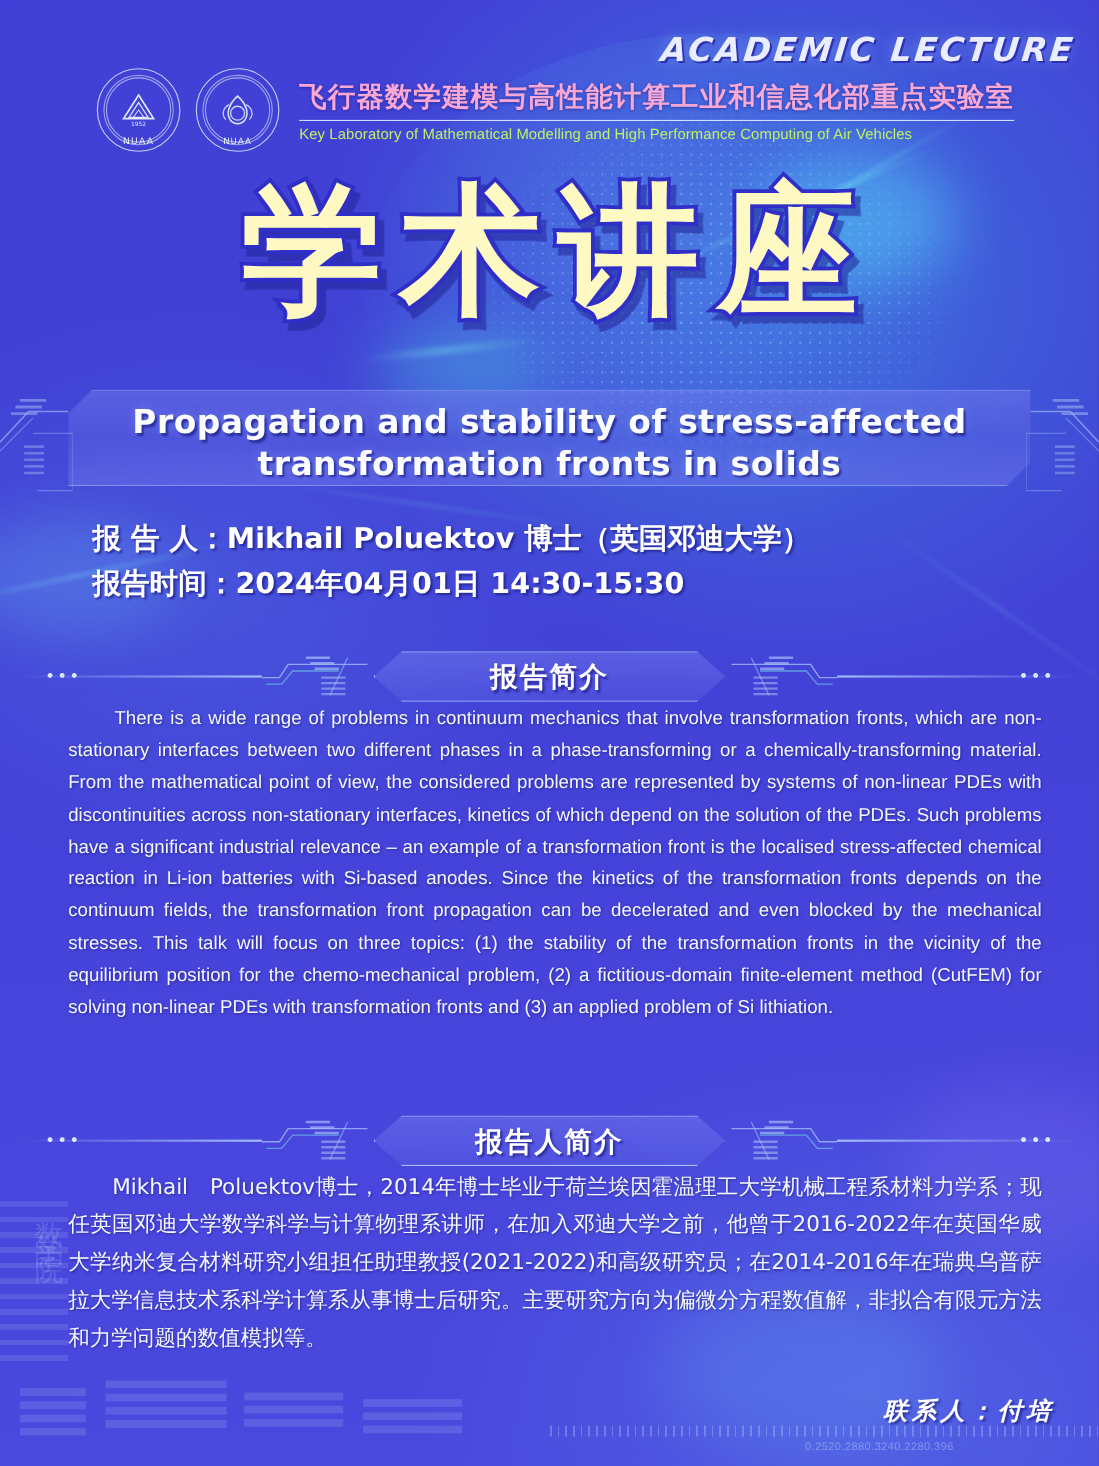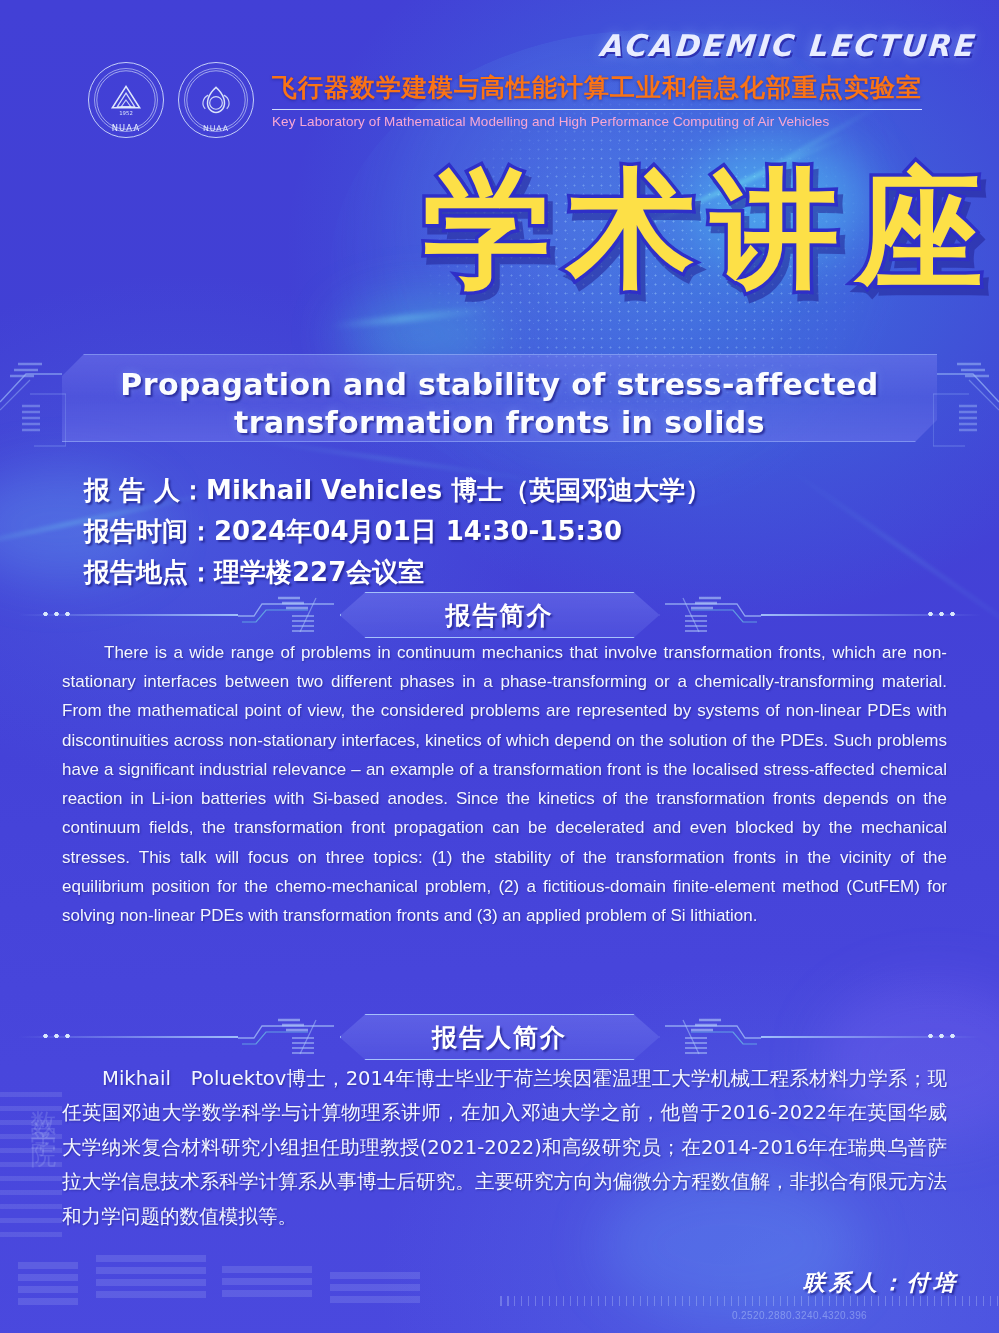--- a/index.html
+++ b/index.html
@@ -100,38 +100,38 @@
     border:1.6px solid rgba(225,238,255,.82);
     position:relative; flex:none;
   }
   .seal::before{
     content:""; position:absolute; inset:5px; border-radius:50%;
     border:1px solid rgba(225,238,255,.55);
   }
   .seal svg{ position:absolute; inset:0; width:100%; height:100%; }
   .lab-text{ padding-left:4px; }
   .lab-cn{
-    font-size:25px; font-weight:bold; letter-spacing:1px; color:#f97316;
+    font-size:25px; font-weight:bold; letter-spacing:1px; color:#f9a8d4;
     font-family:"DejaVu Sans",sans-serif;
     text-shadow:0 1px 3px rgba(20,20,120,.5);
     white-space:nowrap;
   }
   .lab-rule{ height:1.5px; background:rgba(225,238,255,.9); margin:5px 0 4px; }
   .lab-en{
-    font-size:13.5px; color:#f9a8d4; white-space:nowrap; letter-spacing:.1px;
+    font-size:13.5px; color:#bef264; white-space:nowrap; letter-spacing:.1px;
     font-family:"Liberation Sans",sans-serif;
   }
 
   
   .big-title{
-    position:absolute; left:0; right:0; top:165px; text-align:right;
+    position:absolute; left:0; right:0; top:165px; text-align:center;
     font-family:"DejaVu Sans",sans-serif;
     font-size:128px; font-weight:bold; line-height:1;
     letter-spacing:16px; text-indent:16px;
-    color:#fde047;
+    color:#fef9c3;
     -webkit-text-stroke:7px #2f2fc8;
     paint-order:stroke fill;
     filter:drop-shadow(5px 7px 0 rgba(35,35,150,.55));
   }
 
   
   .en-band{
     position:absolute; left:0; right:0; top:354px; height:88px;
   }
   .en-band .band-bg{
@@ -255,21 +255,21 @@
 <div class="bars bars-d">
     <span></span>
     <span></span>
     <span></span>
   </div>
 <div class="ticks"></div>
 <div class="tickvals">
   <span>0.252</span>
   <span>0.288</span>
   <span>0.324</span>
-  <span>0.432</span>
+  <span>0.228</span>
   <span>0.396</span>
 </div>
 
 <div class="academic-lecture">ACADEMIC LECTURE</div>
 
 <div class="lab-head">
   <div class="seal">
     <svg viewBox="0 0 76 76">
       <circle cx="38" cy="38" r="30" fill="none" stroke="rgba(230,242,255,.6)" stroke-width="1"></circle>
       <path d="M38 24 L52 46 L24 46 Z" fill="none" stroke="rgba(235,245,255,.92)" stroke-width="1.6"></path>
@@ -311,23 +311,22 @@
     <path d="M0 48 L26 20 L62 20" fill="none" stroke="rgba(175,210,255,.75)" stroke-width="1.4"></path>
     <path d="M0 56 L30 26" fill="none" stroke="rgba(175,210,255,.5)" stroke-width="1.2"></path>
     <path d="M10 22 L34 22 M14 16 L38 16 M18 10 L42 10" stroke="rgba(190,220,255,.55)" stroke-width="2.6"></path>
     <path d="M22 52 L40 52 M22 58 L40 58 M22 64 L40 64 M22 70 L40 70 M22 76 L40 76" stroke="rgba(190,220,255,.45)" stroke-width="2.4"></path>
     <path d="M30 40 L66 40 L66 92 L34 92" fill="none" stroke="rgba(175,210,255,.45)" stroke-width="1.2"></path>
   </svg>
   <div class="en-title">Propagation and stability of stress-affected transformation fronts in solids</div>
 </div>
 
 <div class="info">
-  <div>报 告 人：Mikhail Vehicles 博士（英国邓迪大学）</div>
+  <div>报 告 人：Mikhail Poluektov 博士（英国邓迪大学）</div>
   <div>报告时间：2024年04月01日 14:30-15:30</div>
-  <div>报告地点：理学楼227会议室</div>
 </div>
 
 <div class="sec" style="top:592px;text-decoration:underline;">
   <div class="line l"></div>
   <div class="line r"></div>
   <div class="dots3 left"></div>
   <div class="dots3 right"></div>
   <svg class="deco dl" viewBox="0 0 130 38">
     <path d="M0 20 L16 20 L24 8 L96 8" fill="none" stroke="rgba(185,218,255,.75)" stroke-width="1.3"></path>
     <path d="M4 26 L18 26 L28 14 L70 14" fill="none" stroke="rgba(130,255,235,.55)" stroke-width="1.2"></path>

